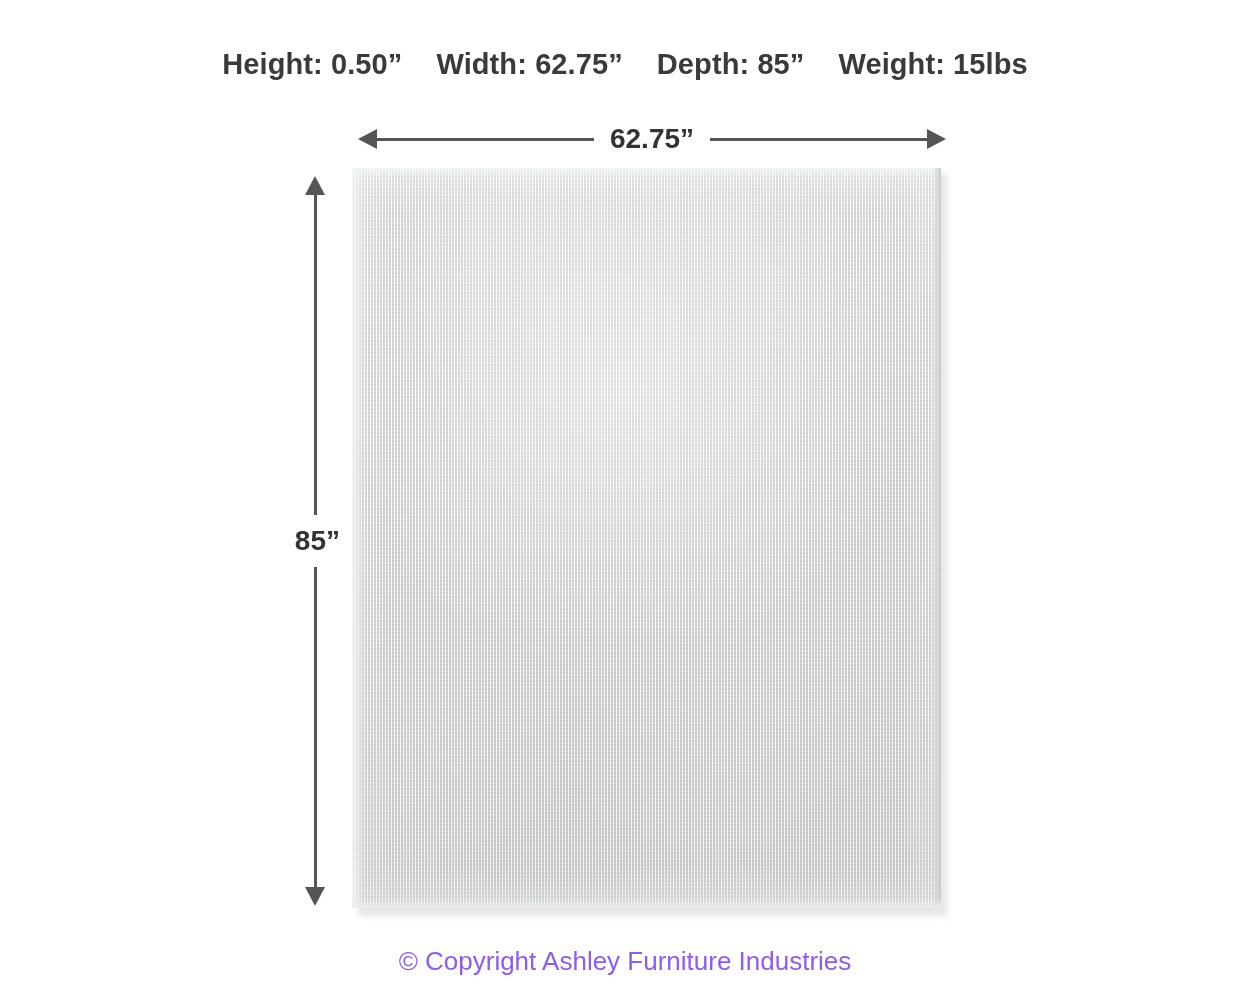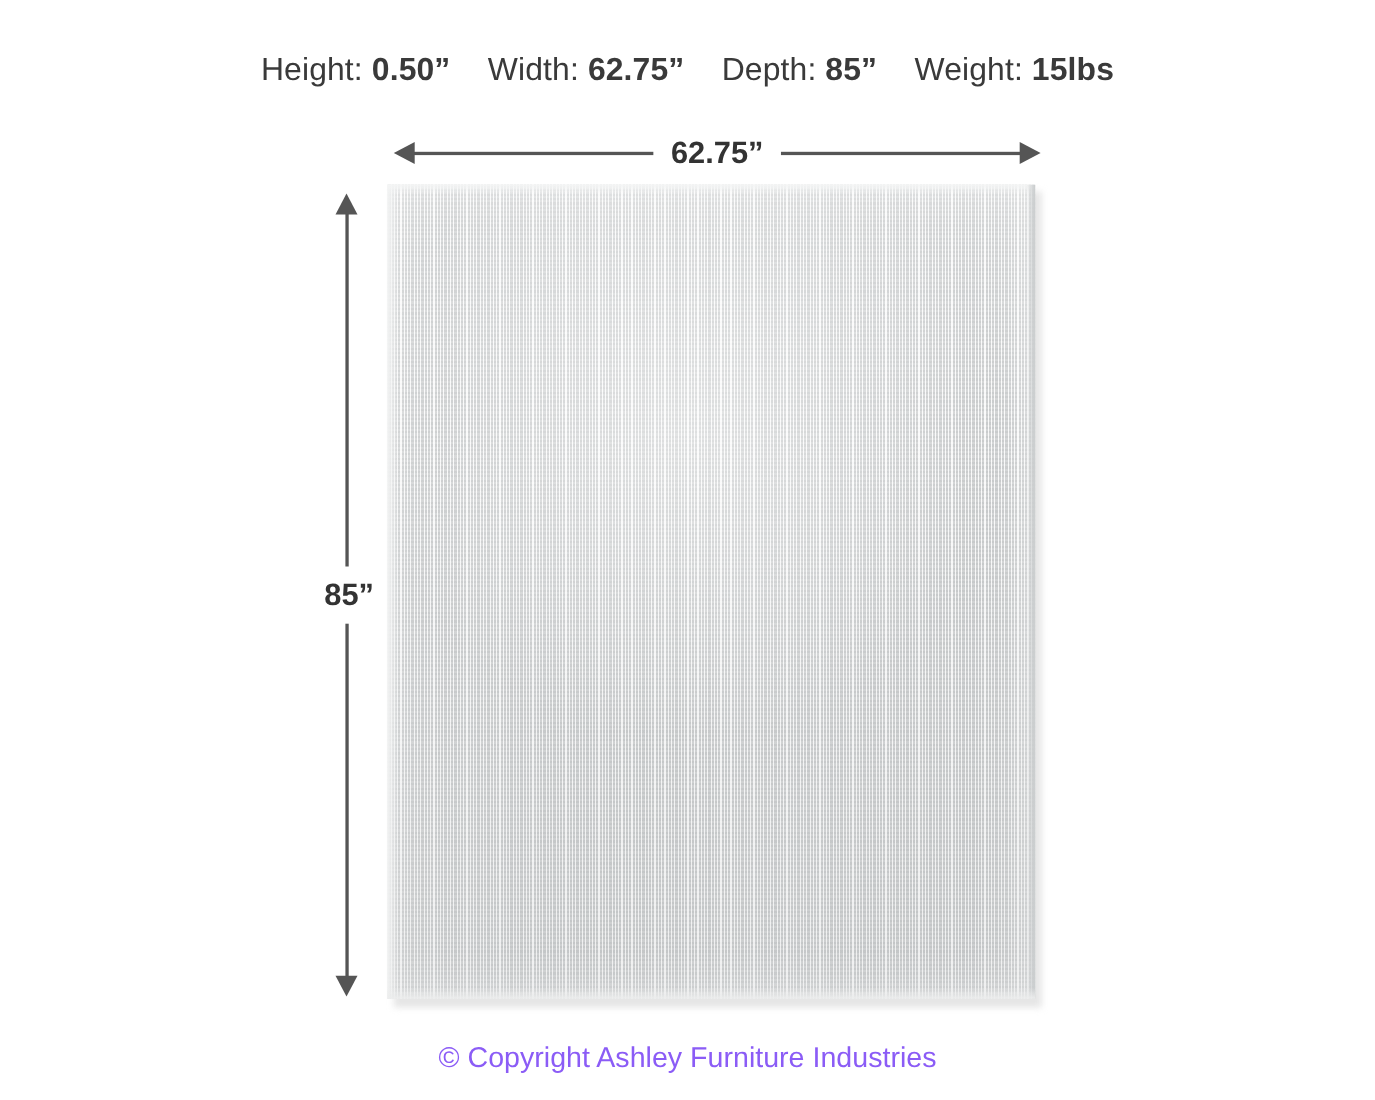--- a/index.html
+++ b/index.html
@@ -26,21 +26,21 @@
     font-size: 29px;
     color: #3a3a3a;
     white-space: nowrap;
     letter-spacing: 0.1px;
   }
   #spec-line .spec-item {
     display: inline-block;
     margin: 0 17px;
   }
   #spec-line .spec-label {
-    font-weight: 400;
+    font-weight: 700;
   }
   #spec-line .spec-value {
     font-weight: 700;
     text-align: center;
   }
 
   
   #width-dimension {
     position: absolute;
     left: 358px;

